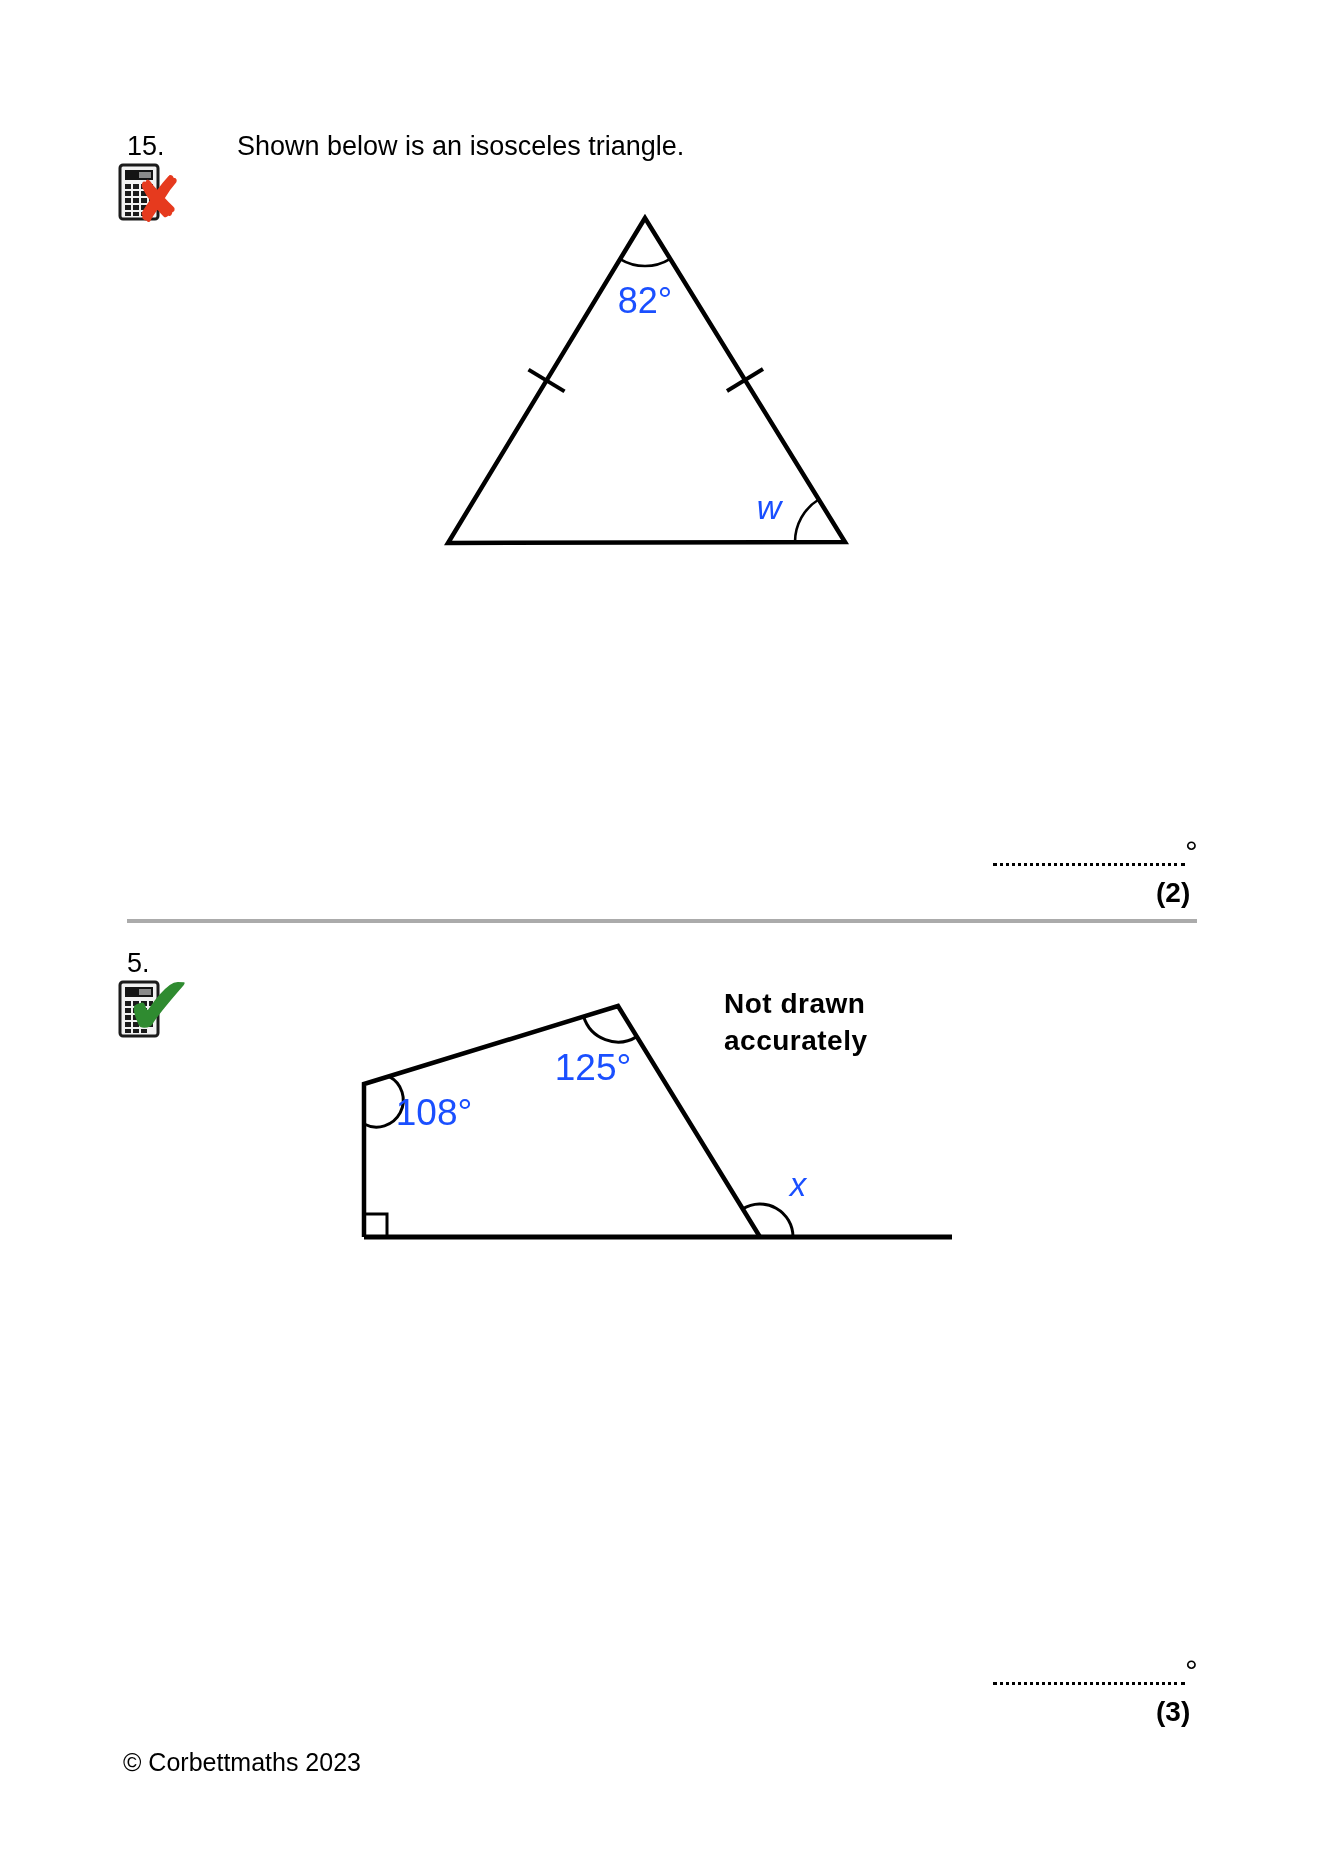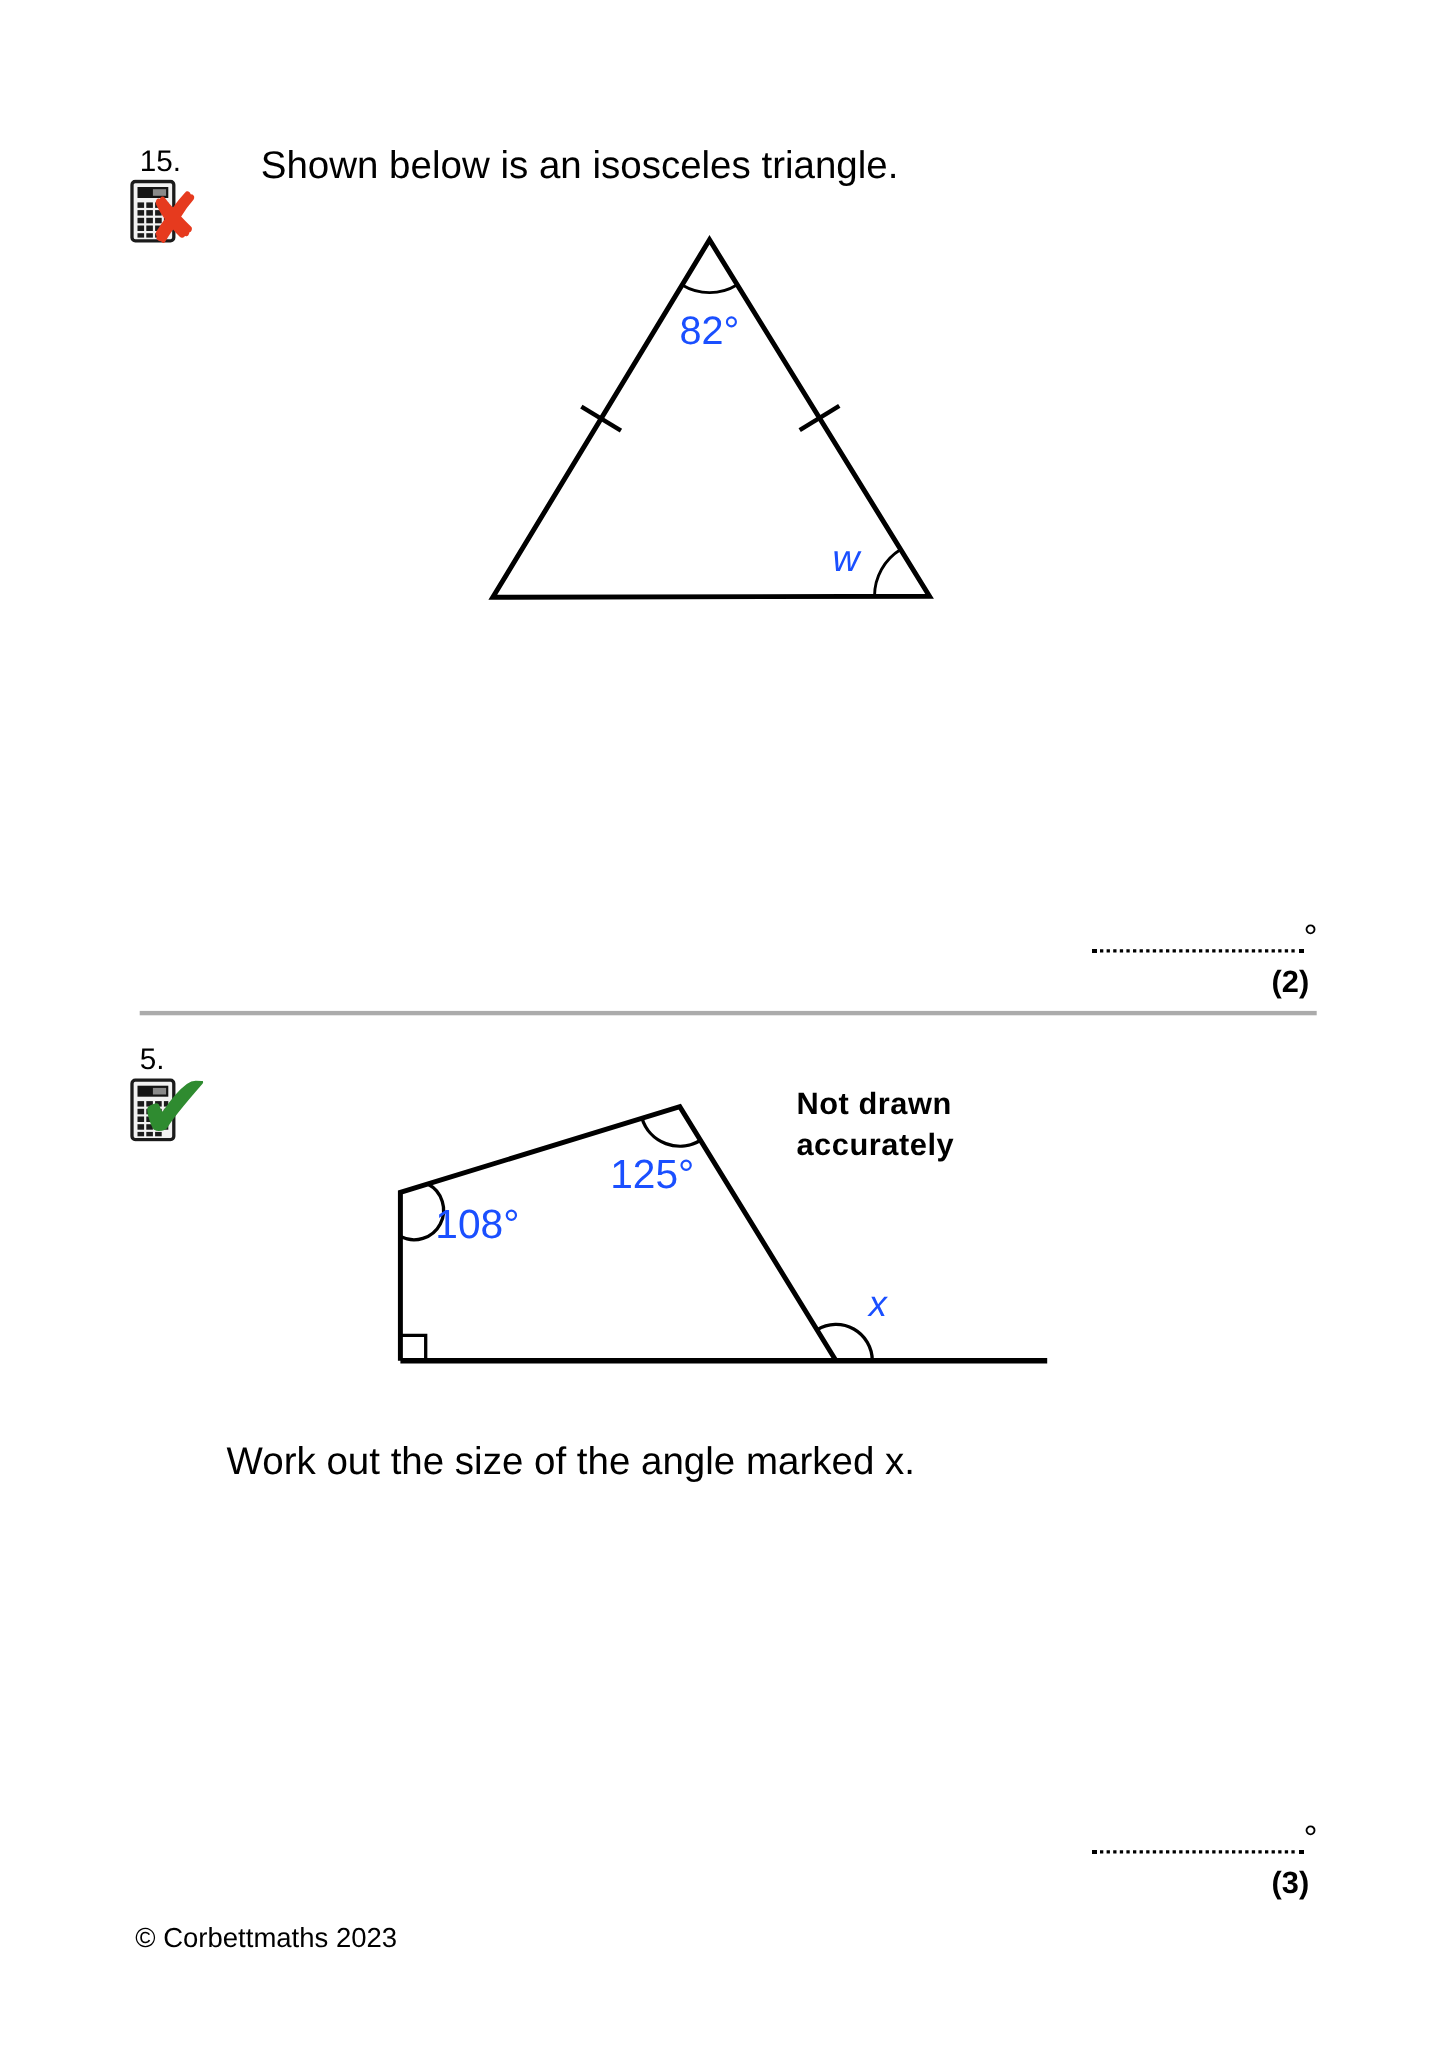--- a/index.html
+++ b/index.html
@@ -2,21 +2,21 @@
 <html><head>
 <meta charset="utf-8">
 <style>
   html,body{margin:0;padding:0;background:#fff;}
   .page{
     position:relative;width:1323px;height:1871px;background:#ffffff;
     font-family:"Liberation Sans",sans-serif;color:#000;overflow:hidden;padding-left:43px;
   }
   .abs{position:absolute;}
   .qnum{font-size:27px;}
-  .qtext{font-size:35px;}
+  .qtext{font-size:27px;}
   .ans-dots{border-bottom:3px dotted #000;}
   .degree{font-size:32px;line-height:1;}
   .marks{font-size:28px;font-weight:bold;}
   .divider{background:#ababab;}
   .note{font-size:28px;line-height:37px;letter-spacing:0.5px;}
   .footer{font-size:25px;}
   .calc-wrap{width:80px;height:80px;}
   .cross{
     position:absolute;left:16px;top:8px;font-size:58px;line-height:1;
     color:#e63a1e;font-weight:bold;transform:rotate(-6deg);
@@ -134,21 +134,20 @@
     <path d="M48.9 86.4 A26 26 0 0 1 24 134" fill="none" stroke="#000" stroke-width="3"></path>
 
     <path d="M243.6 26.5 A36 36 0 0 0 296.9 46.6" fill="none" stroke="#000" stroke-width="3"></path>
 
     <path d="M402.7 218.9 A33 33 0 0 1 453 247" fill="none" stroke="#000" stroke-width="3"></path>
     <text x="94" y="135" text-anchor="middle" font-size="37" fill="#1a4fff">108°</text>
     <text x="253" y="90" text-anchor="middle" font-size="37" fill="#1a4fff">125°</text>
     <text x="458" y="206" text-anchor="middle" font-size="33" font-style="italic" fill="#1a4fff">x</text>
   </svg>
 
-  <div class="abs qtext" style="left:206px;top:1309px;">Work out the size of the angle marked x.</div>
 
   <div class="abs ans-dots" style="left:993px;top:1659px;width:192px;height:23px;"></div>
   <div class="abs degree" style="left:1185px;top:1655px;">°</div>
   <div class="abs marks" style="left:1156px;top:1696px;">(3)</div>
 
   <div class="abs footer" style="left:123px;top:1748px;">© Corbettmaths 2023</div>
 
 </div>
 
 </body></html>

